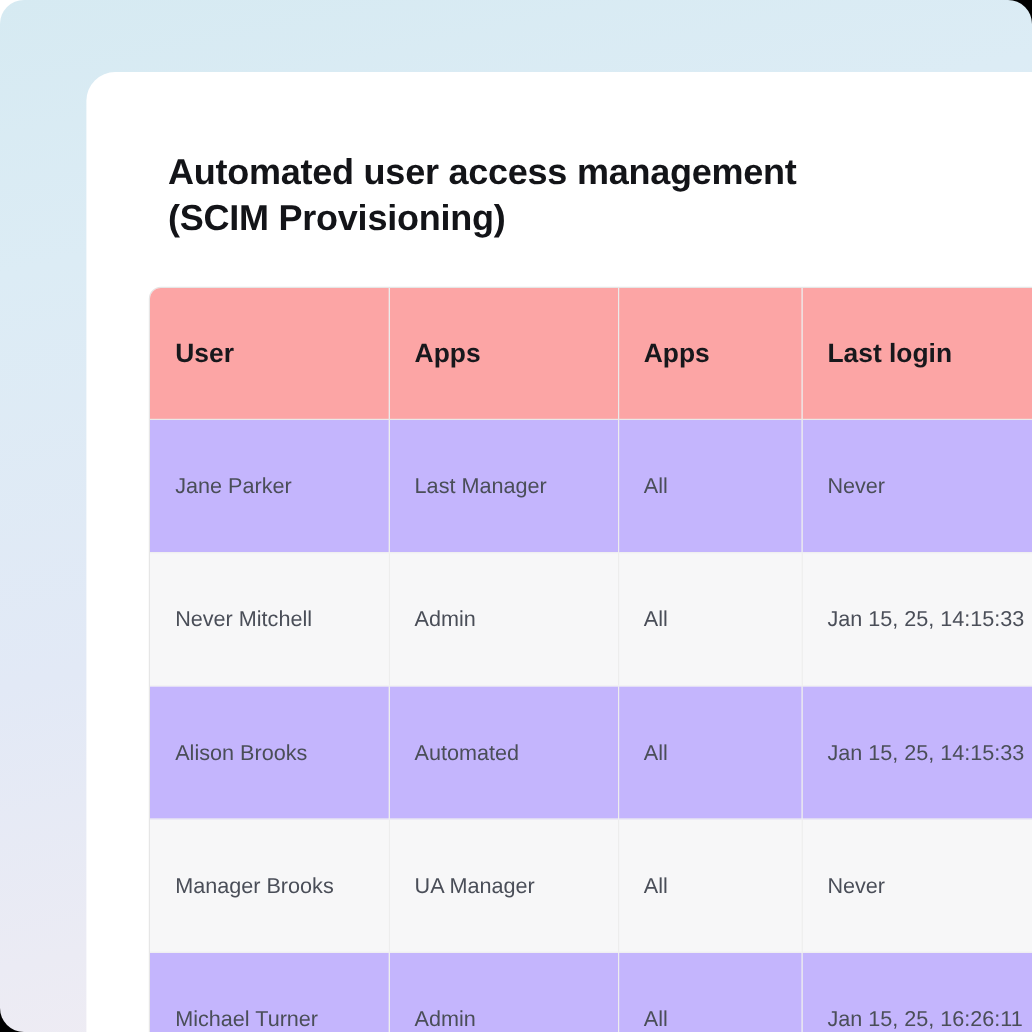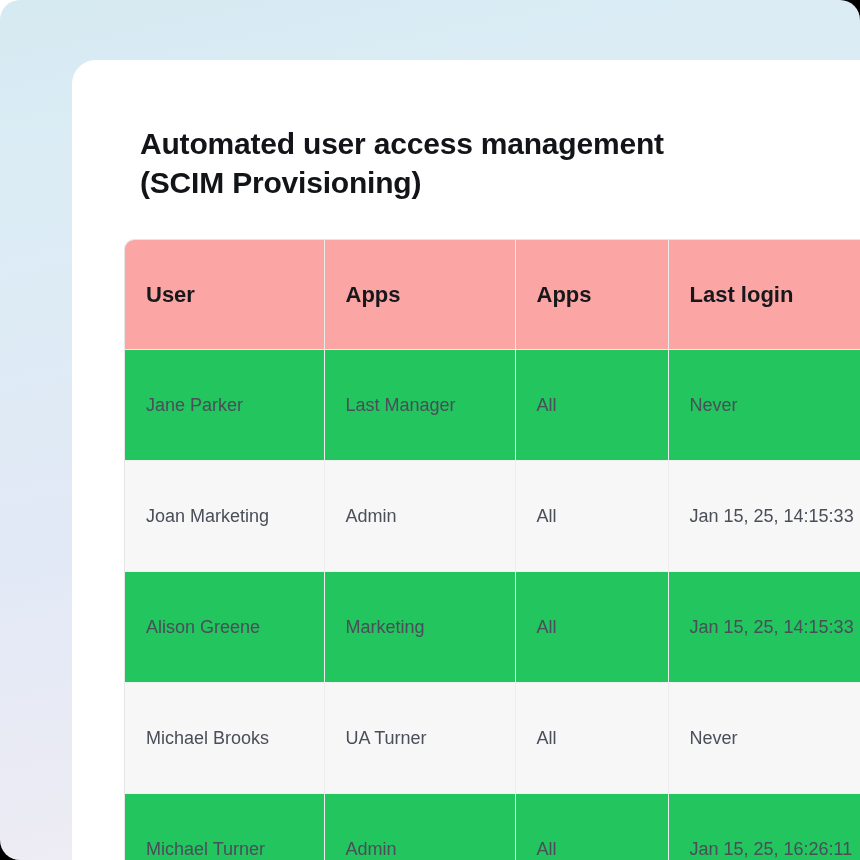--- a/index.html
+++ b/index.html
@@ -84,21 +84,21 @@
     border-right: 1px solid #ebebeb;
     border-bottom: 1px solid #e9e9e9;
   }
   table.user-table th:last-child { border-right: none; }
   table.user-table td {
     height: 110px;
     vertical-align: middle;
     padding: 0 0 0 21px;
     font-size: 18px;
     color: #4a4e58;
-    background: #22c55e;
+    background: #c4b5fd;
     border-right: 1px solid #ededed;
     border-bottom: 1px solid #f0f0f0;
   }
   table.user-table td:last-child { border-right: none; }
   table.user-table tbody tr:nth-child(even) td { background: #f7f7f8; }
   table.user-table tbody tr:last-child td { border-bottom: none; }
 </style>
 </head>
 <body>
 
@@ -128,34 +128,34 @@
             </tr>
         </thead>
         <tbody>
             <tr>
               <td>Jane Parker</td>
               <td>Last Manager</td>
               <td>All</td>
               <td>Never</td>
             </tr>
             <tr>
-              <td>Joan Marketing</td>
+              <td>Never Mitchell</td>
               <td>Admin</td>
               <td>All</td>
               <td>Jan 15, 25, 14:15:33</td>
             </tr>
             <tr>
-              <td>Alison Greene</td>
-              <td>Marketing</td>
+              <td>Alison Brooks</td>
+              <td>Automated</td>
               <td>All</td>
               <td>Jan 15, 25, 14:15:33</td>
             </tr>
             <tr>
-              <td>Michael Brooks</td>
-              <td>UA Turner</td>
+              <td>Manager Brooks</td>
+              <td>UA Manager</td>
               <td>All</td>
               <td>Never</td>
             </tr>
             <tr>
               <td>Michael Turner</td>
               <td>Admin</td>
               <td>All</td>
               <td>Jan 15, 25, 16:26:11</td>
             </tr>
           </tbody>

